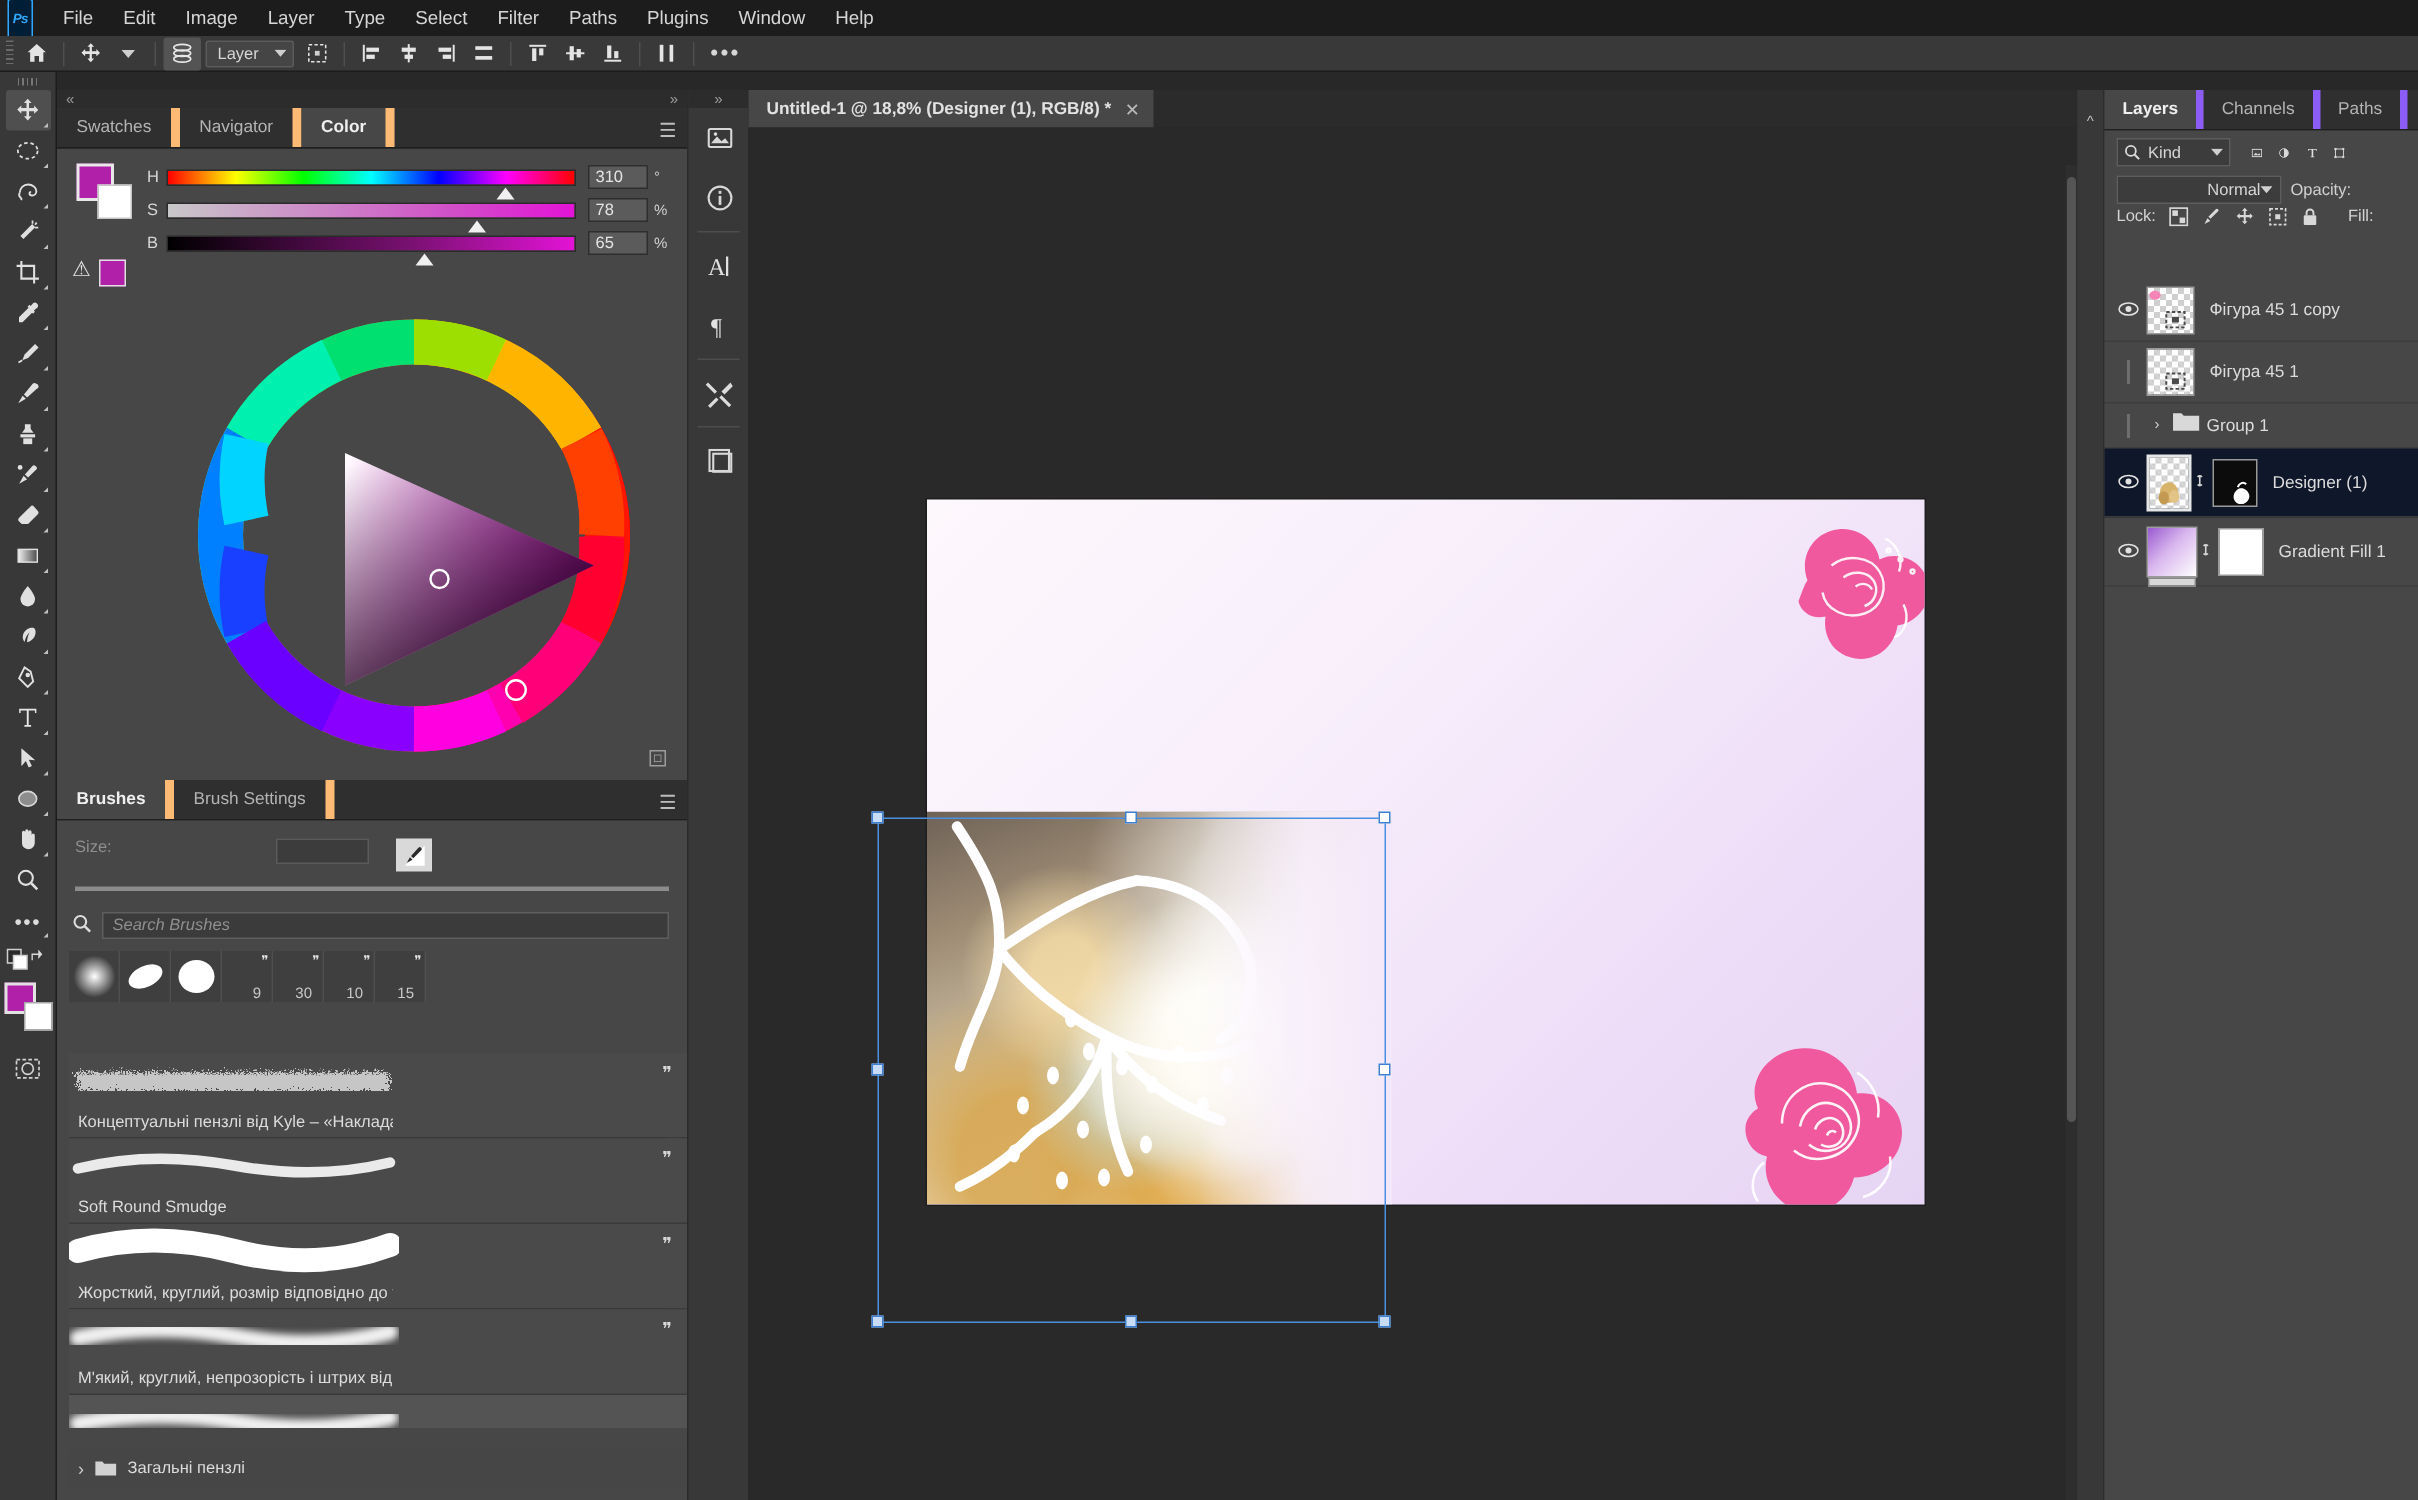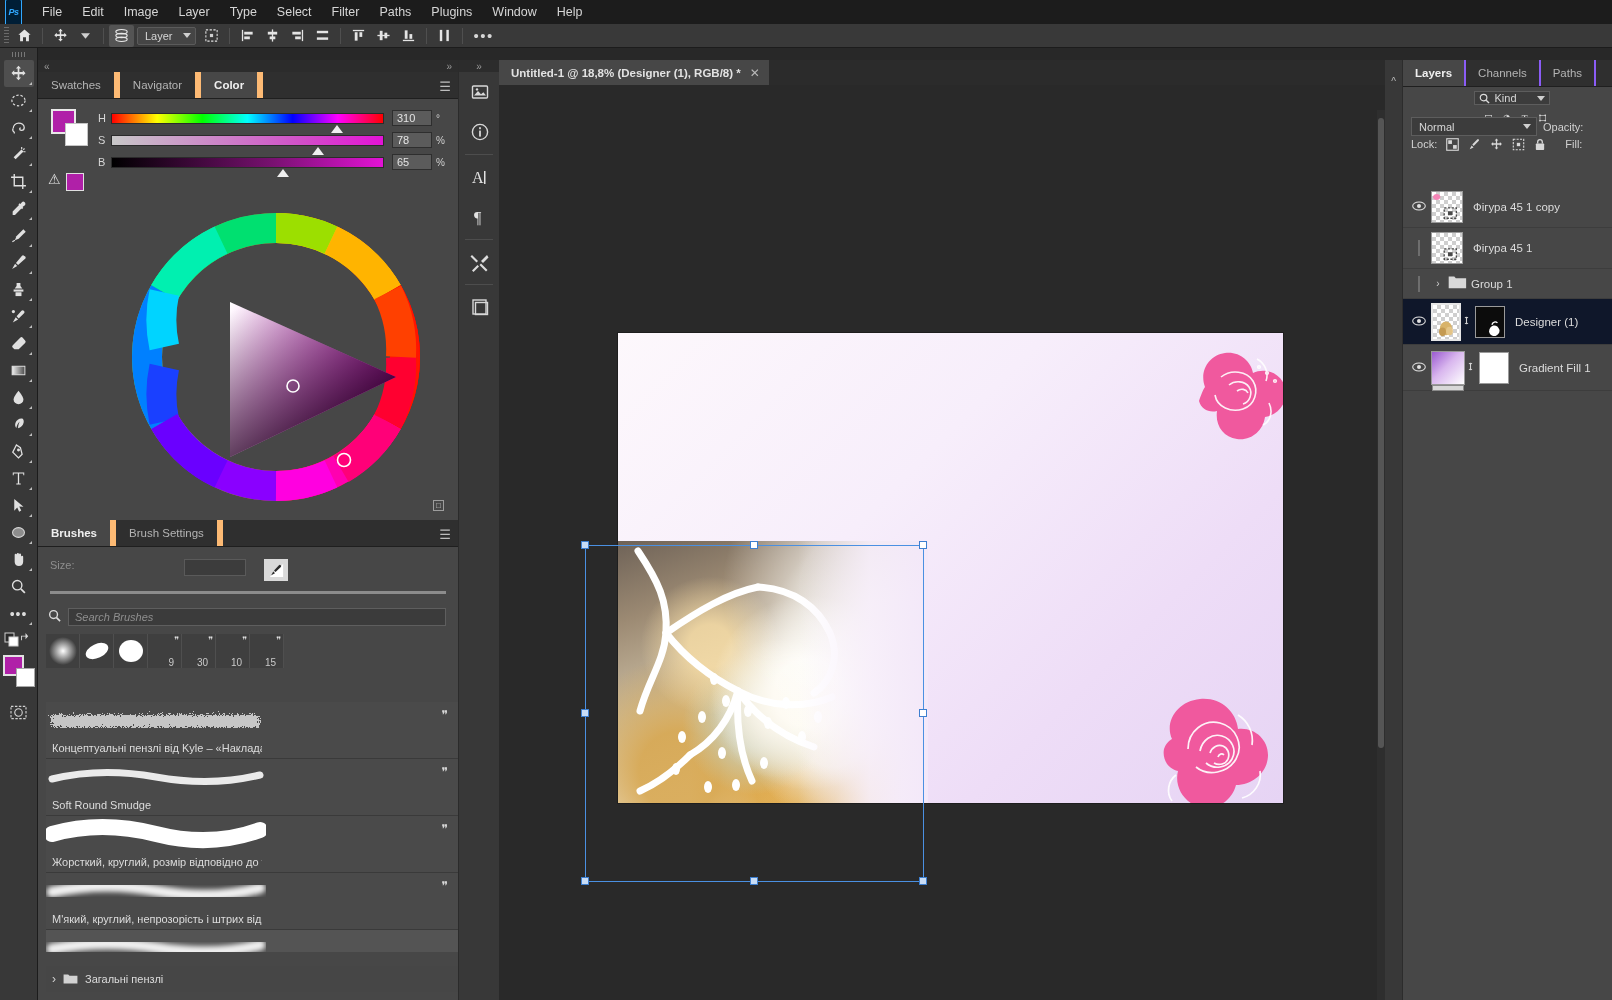--- a/index.html
+++ b/index.html
@@ -243,34 +243,34 @@
   }
   .canvas-scroll-thumb { position: absolute; top: 8px; left: 1px; width: 6px; height: 630px; background: #555; border-radius: 3px; }
 
   
   .rightdock { position: absolute; top: 60px; right: 0; width: 227px; bottom: 0; background: #383838; }
   .rd-collapse { position: absolute; left: 0; top: 0; width: 18px; bottom: 0; background: #383838;
     border-right: 1px solid #2c2c2c; color: #bdbdbd; font-size: 10px; text-align: center; padding-top: 16px; }
   .rd-body { position: absolute; left: 18px; right: 0; top: 0; bottom: 0; background: #383838; }
   .ltabs { height: 27px; background: #2f2f2f; display: flex; border-bottom: 1px solid #1f1f1f; }
   .ltab { padding: 0 12px; display: flex; align-items: center; font-size: 11.5px; color: #b4b4b4;
-    border-right: 2px solid #8b5cf6; }
+    border-right: 5px solid #8b5cf6; }
   .ltab.active { background: #474747; color: #efefef; font-weight: bold; }
   .lp { background: #474747; height: calc(100% - 27px); position: relative; }
-  .filter-row { display: flex; align-items: center; height: 25px; padding: 4px 0 0 8px; gap: 6px; flex-direction: column; }
+  .filter-row { display: flex; align-items: center; height: 25px; padding: 4px 0 0 8px; gap: 6px; }
   .kind-select {
     width: 76px; height: 19px; background: #3c3c3c; border: 1px solid #5d5d5d;
     display: flex; align-items: center; gap: 5px; padding: 0 4px; color: #d6d6d6; font-size: 11px;
   }
   .kind-ico { width: 70px; height: 19px; display: flex; align-items: center; gap: 11px; padding-left: 8px; color: #d6d6d6; }
   .blend-row { display: flex; align-items: center; height: 26px; padding: 3px 0 0 8px; gap: 6px; }
   .blend-select {
-    width: 126px; height: 19px; background: #3c3c3c; border: 1px solid #5d5d5d;
-    display: flex; align-items: center; justify-content: space-between; padding: 0 5px 0 7px;
-    color: #d6d6d6; font-size: 11px; gap: 12px;
+    width: 110px; height: 19px; background: #3c3c3c; border: 1px solid #5d5d5d;
+    display: flex; align-items: center; justify-content: flex-end; padding: 0 5px 0 7px;
+    color: #d6d6d6; font-size: 11px;
   }
   .opacity-label { color: #d0d0d0; font-size: 11px; white-space: nowrap; }
   .lock-row { display: flex; align-items: flex-start; height: 24px; padding-left: 8px; gap: 9px; color: #d2d2d2; font-size: 11px; }
   .layer-list { position: absolute; left: 0; right: 0; top: 100px; bottom: 0; }
   .layer {
     height: 41px; display: flex; align-items: center; gap: 0;
     border-bottom: 1px solid #3d3d3d; position: relative; padding-left: 4px;
   }
   .layer.sel { background: #0f172a; }
   .eye { width: 24px; text-align: center; color: #e0e0e0; font-size: 12px; }

